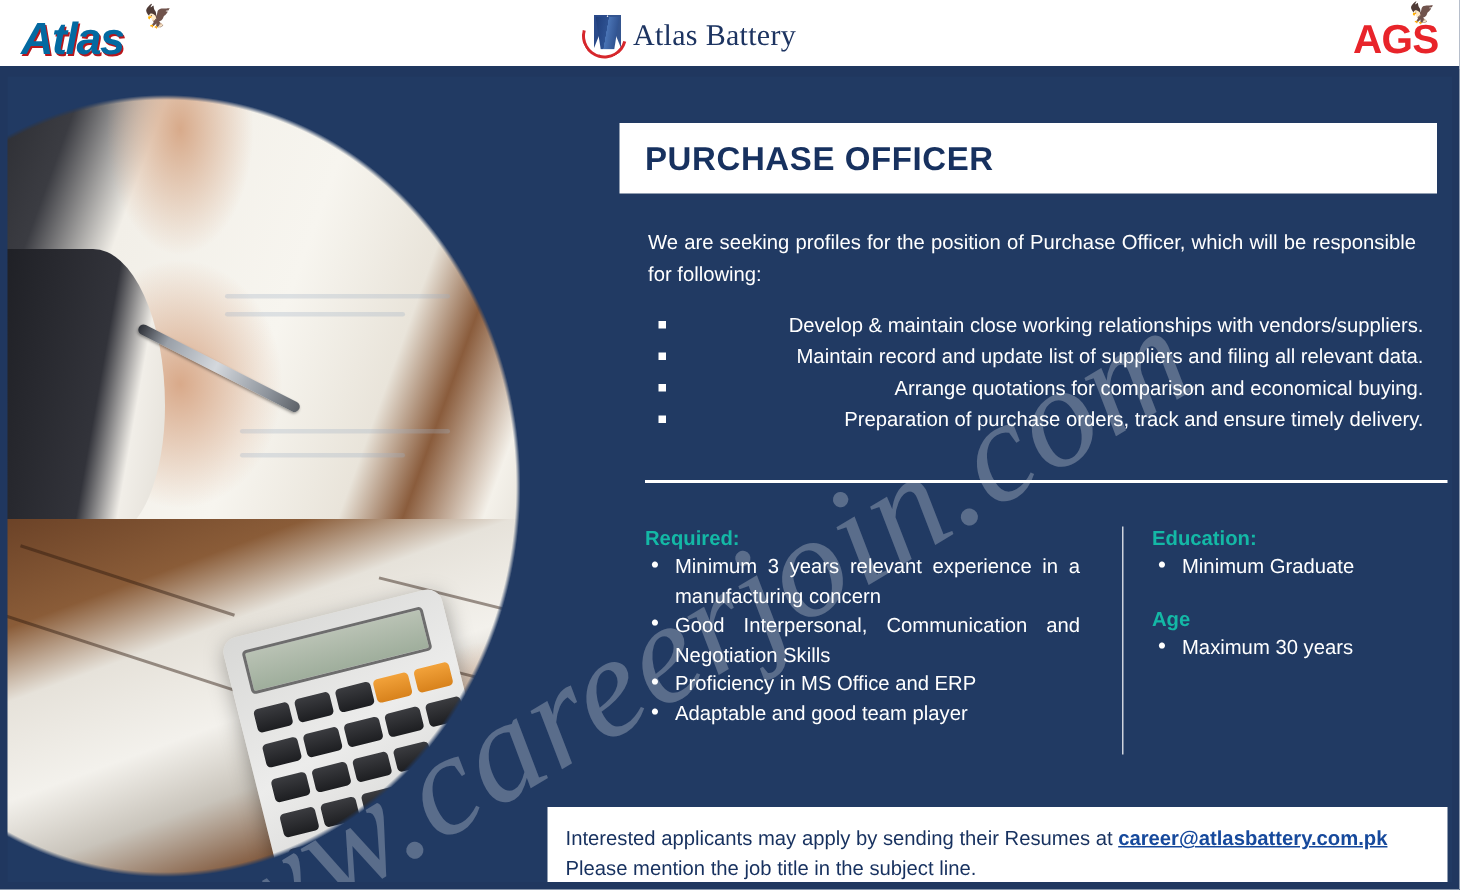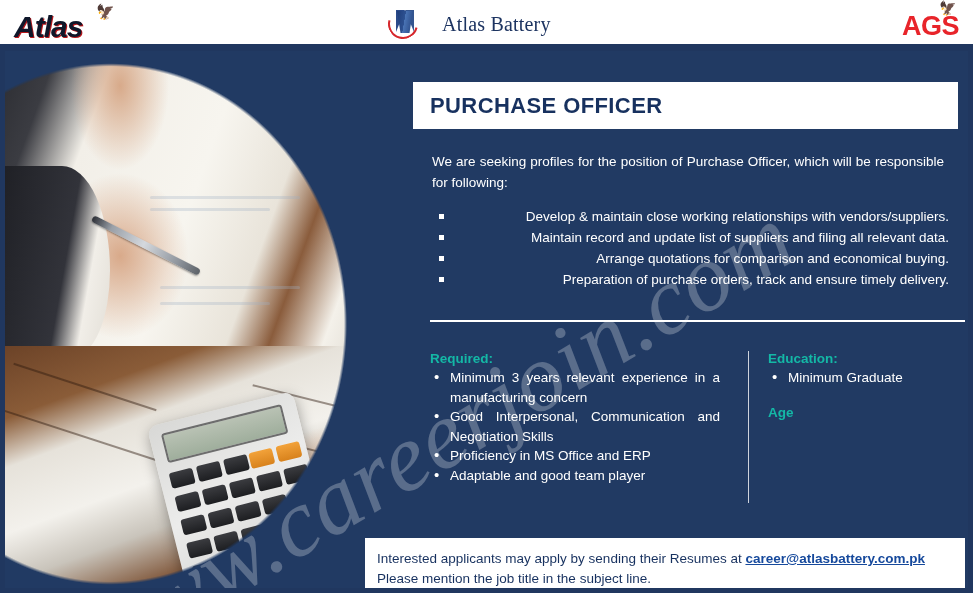--- a/index.html
+++ b/index.html
@@ -23,31 +23,31 @@
     z-index:40;
   }
   .logo-atlas {
     position:absolute; left:8px; top:4px; width:130px; height:40px;
   }
   .logo-atlas .word {
     position:absolute; left:6px; top:6px;
     font-family:"Liberation Sans", sans-serif;
     font-weight:bold; font-style:italic;
     font-size:30px; letter-spacing:-1px;
-    color:#0f172a;
+    color:#0369a1;
     text-shadow:1px 1px 0 #b8161b;
   }
   .logo-atlas .bird {
     position:absolute; left:88px; top:0px;
     font-size:15px; color:#111; line-height:1;
   }
 
   .logo-center {
     position:absolute; left:388px; top:5px; height:38px;
-    display:flex; align-items:center; gap:20px;
+    display:flex; align-items:center; gap:0;
   }
   .logo-center .mark { position:relative; width:34px; height:32px; }
   .logo-center .wing {
     position:absolute; left:8px; top:2px;
     width:0; height:0;
     border-left:9px solid #2a4a8a;
     border-right:9px solid #34558f;
     border-bottom:22px solid transparent;
     border-top:0;
   }
@@ -363,20 +363,23 @@
         </div>
 
         <div class="vdivider"></div>
 
         <div class="col-right">
           <div class="sec-head">Education:</div>
           <ul class="dots nojust">
             <li>Minimum Graduate</li>
           </ul>
           <div class="sec-head gap">Age</div>
+          <ul class="dots nojust">
+            <li>Maximum 30 years</li>
+          </ul>
         </div>
       </div>
 
       <div class="footerbox">
         <p><span>Interested applicants may apply by sending their Resumes at </span><a href="#">career@atlasbattery.com.pk</a></p>
         <p>Please mention the job title in the subject line.</p>
       </div>
 
     </div>
   </div>

